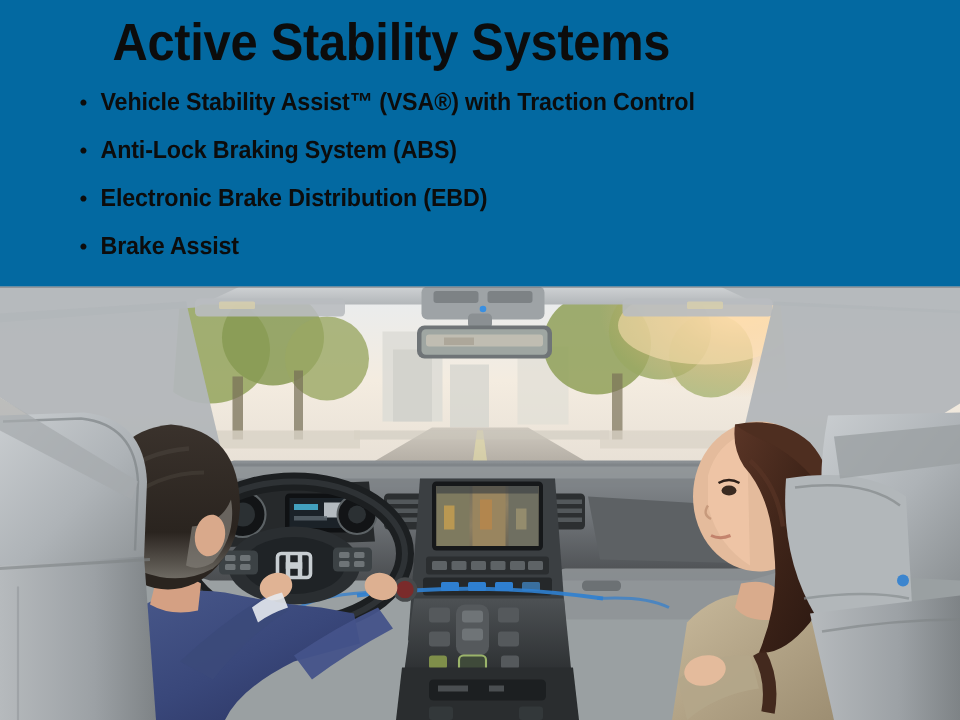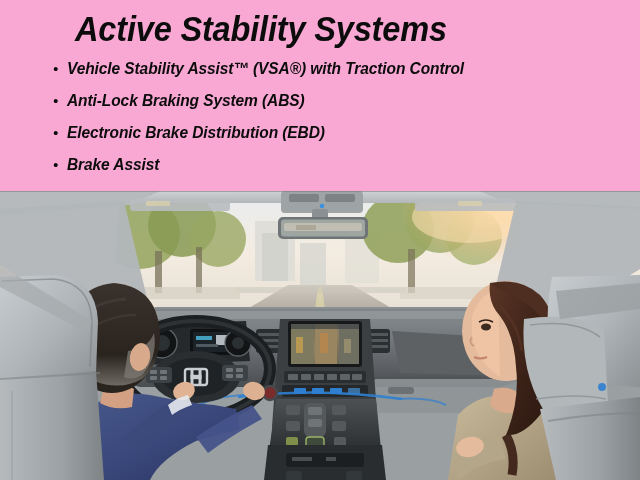--- a/index.html
+++ b/index.html
@@ -19,23 +19,22 @@
     height: 480px;
     overflow: hidden;
   }
 
   
   .text-panel {
     position: absolute;
     left: 0; top: 0;
     width: 640px;
     height: 191px;
-    background: #f9a8d4;
+    background: #0369a1;
     z-index: 5;
-    font-style: italic;
   }
   .slide-title {
     position: absolute;
     left: 75px;
     top: 9px;
     font-family: "Liberation Sans", sans-serif;
     font-size: 35px;
     font-weight: bold;
     color: #0c0c0c;
     letter-spacing: -0.2px;

